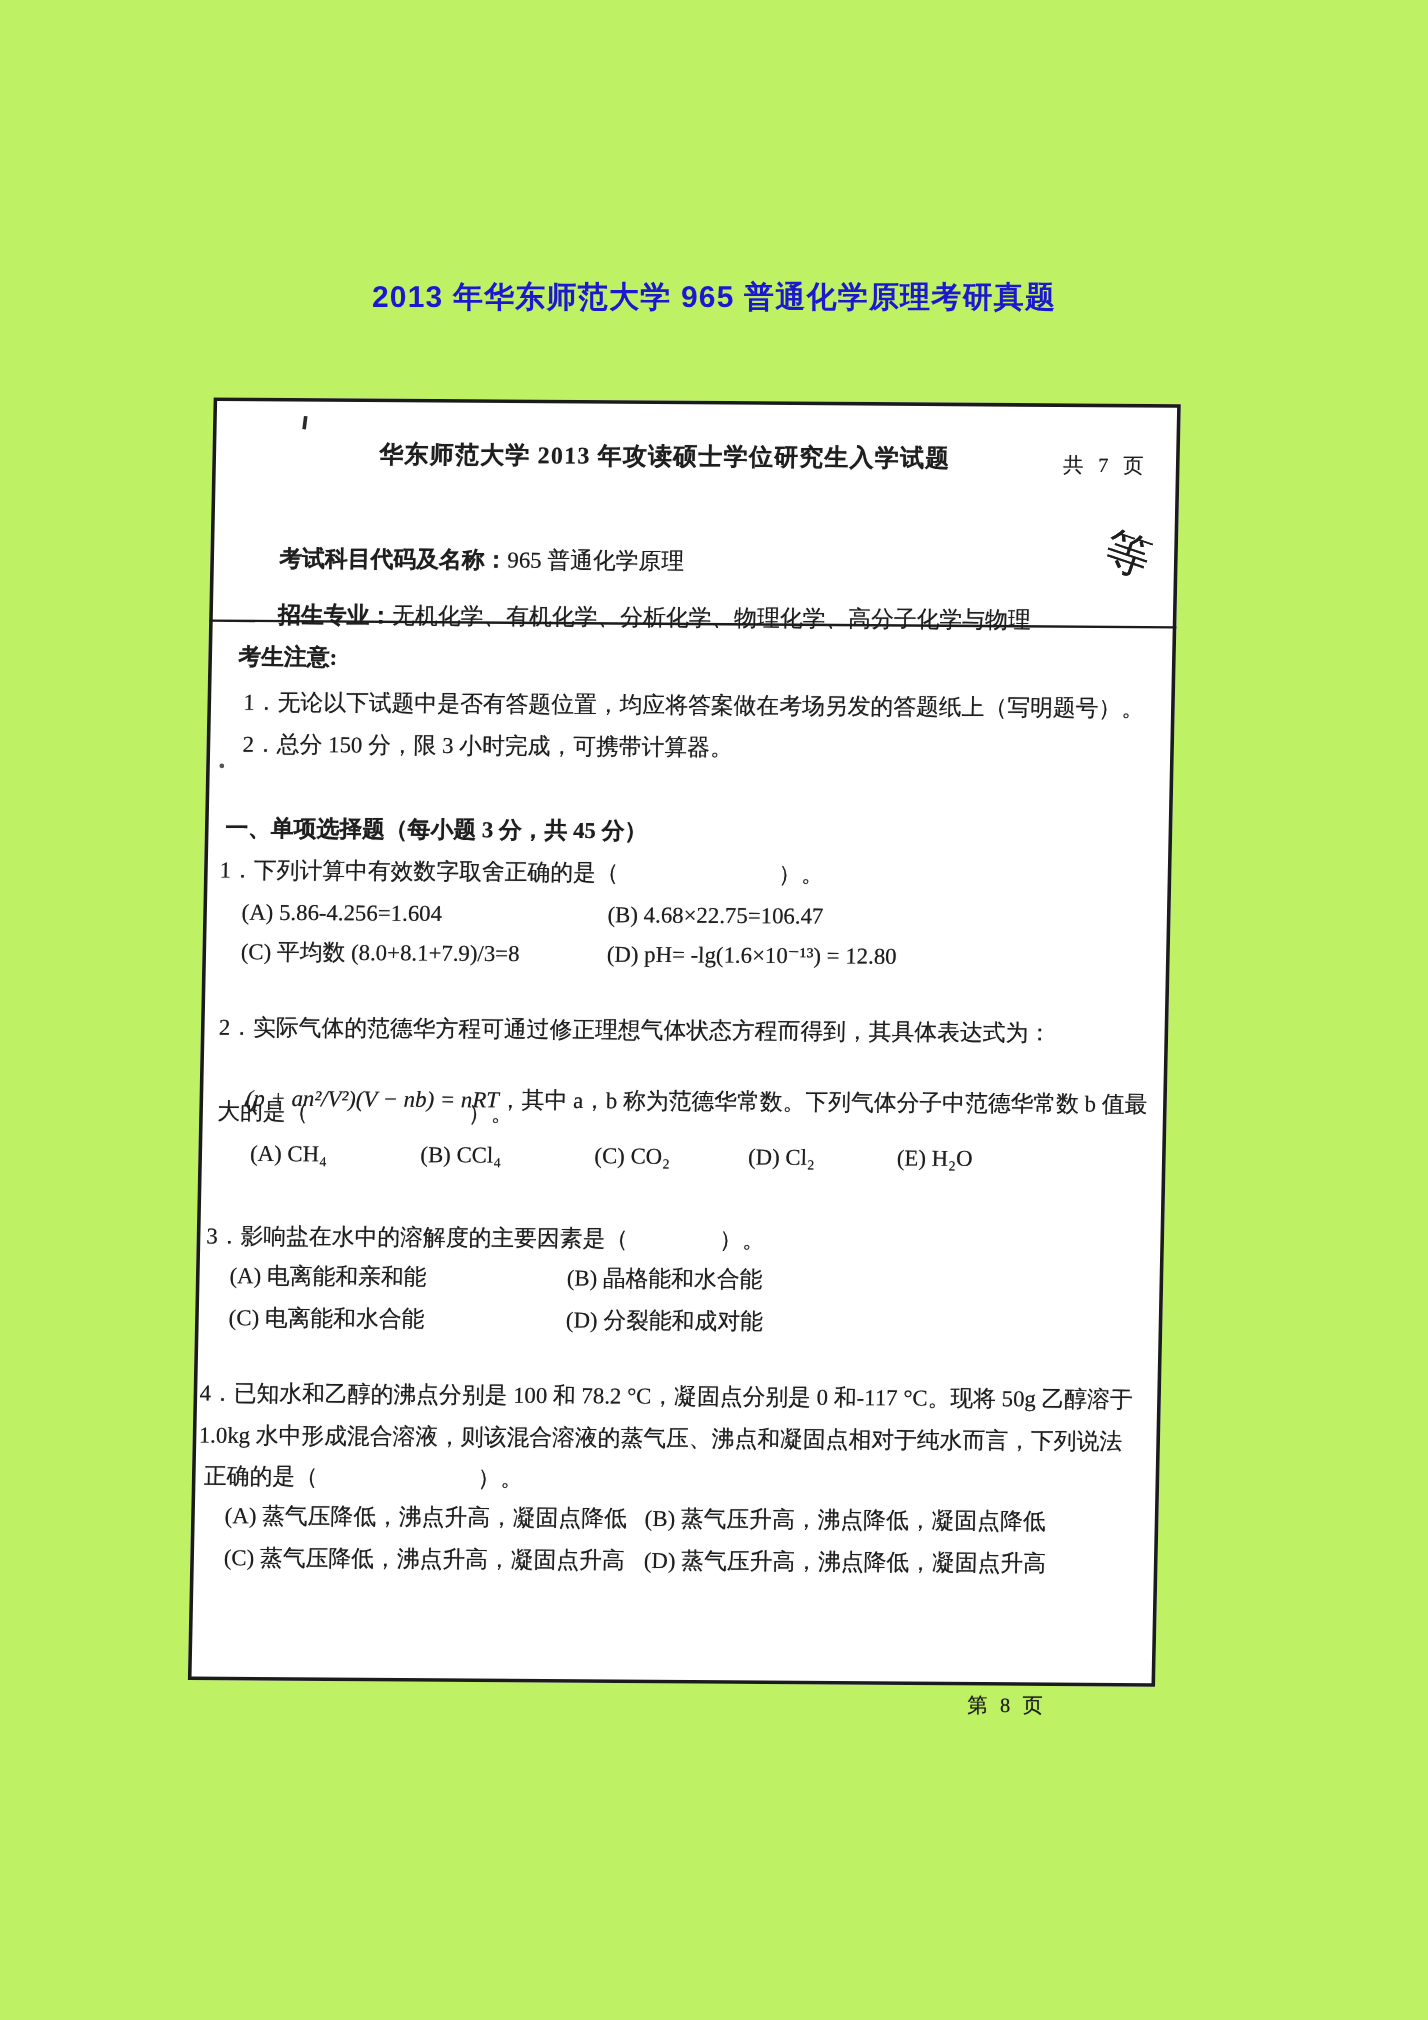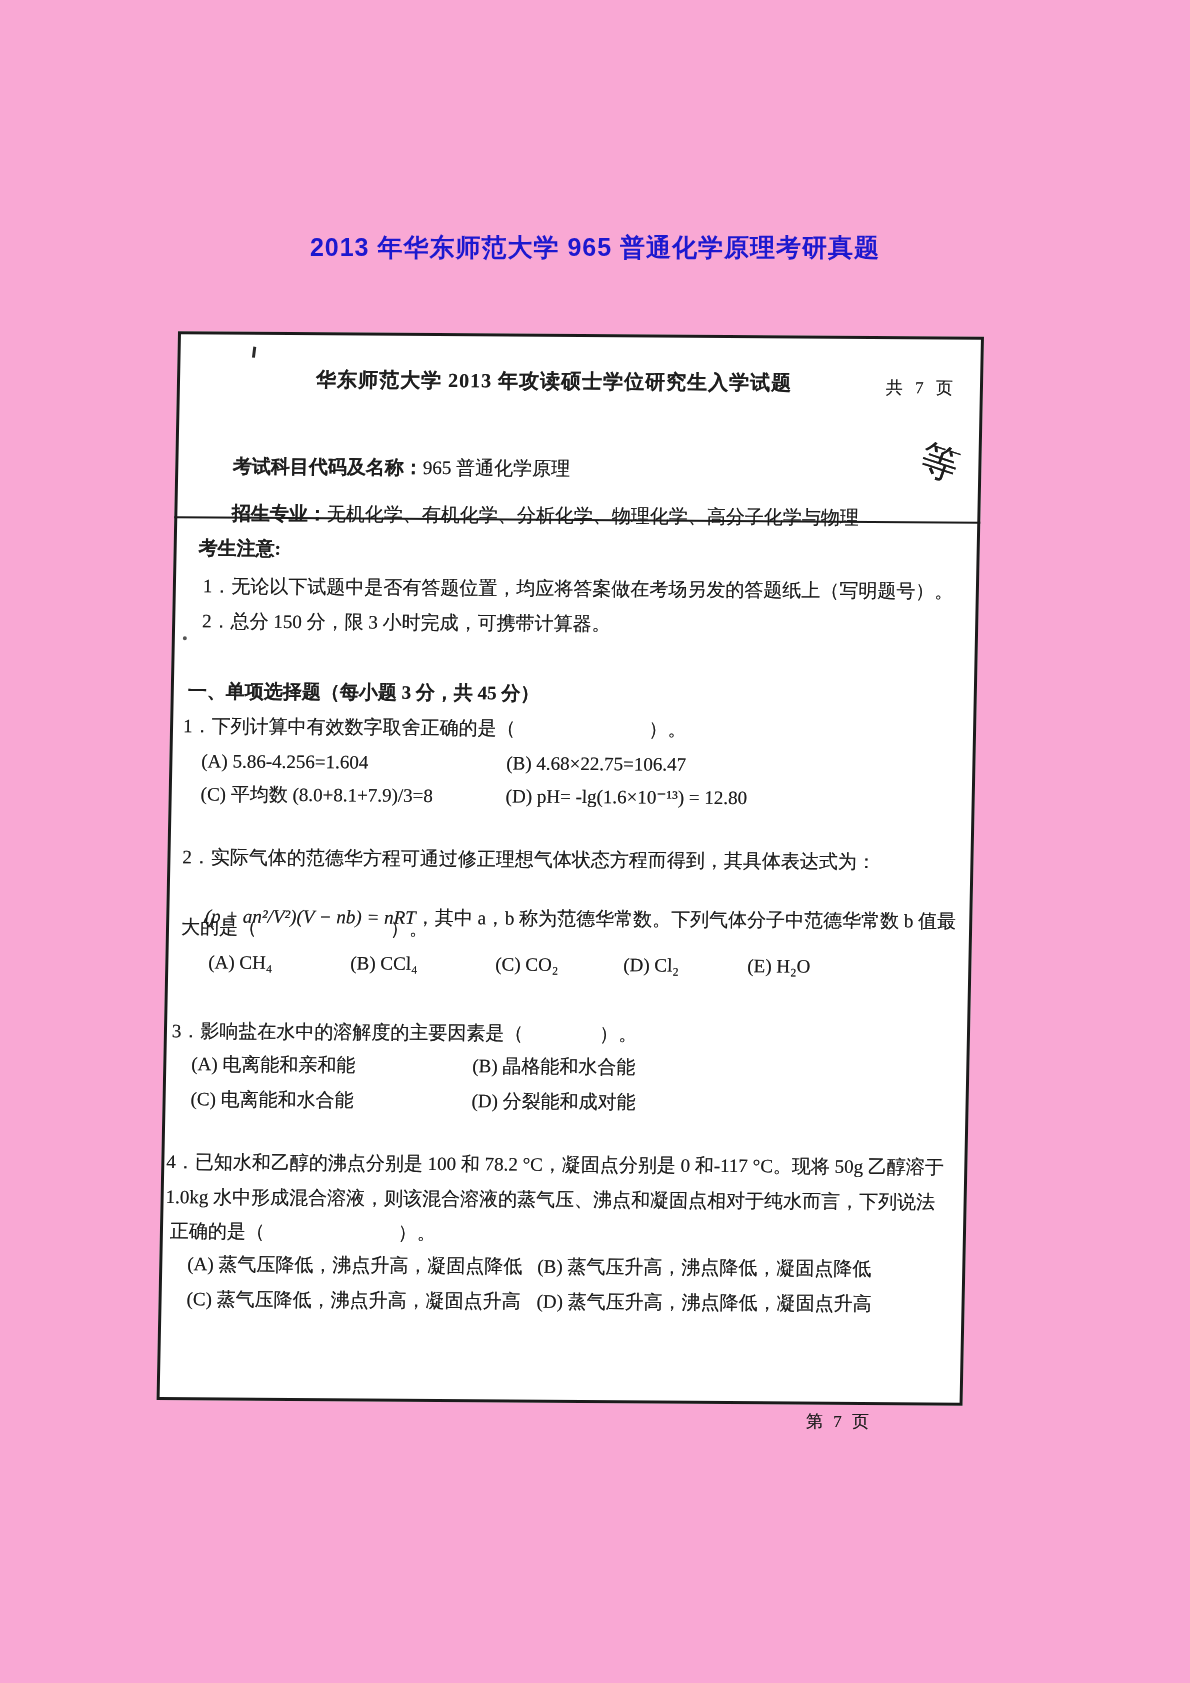--- a/index.html
+++ b/index.html
@@ -1,21 +1,21 @@
 <!DOCTYPE html>
 <html><head>
 <meta charset="utf-8">
 <style>
   html,body{margin:0;padding:0;}
   body{
     width:1190px;height:1683px;background:#ffffff;
     font-family:"Liberation Serif","DejaVu Serif",serif;
     color:#1e1e1e;
   }
-  .page{position:relative;width:1190px;height:1683px;background:#f9a8d4;overflow:hidden;}
+  .page{position:relative;width:1190px;height:1683px;background:#bef264;overflow:hidden;}
   .doc-title{
     position:absolute;top:231px;left:0;width:1190px;text-align:center;
     font-family:"Liberation Sans","DejaVu Sans",sans-serif;
     font-weight:bold;font-size:25px;letter-spacing:1px;
   }
   .sheet{
     position:absolute;left:178px;top:334px;width:800px;height:1063px;
     border:3px solid #1b1b1b;background:#ffffff;
     transform:rotate(.4deg) skewX(-.75deg);transform-origin:50% 0;
   }
@@ -98,15 +98,15 @@
     <div class="line" style="left:2px;top:816px;">4．已知水和乙醇的沸点分别是 100 和 78.2 °C，凝固点分别是 0 和-117 °C。现将 50g 乙醇溶于</div>
     <div class="line" style="left:2px;top:851px;">1.0kg 水中形成混合溶液，则该混合溶液的蒸气压、沸点和凝固点相对于纯水而言，下列说法</div>
     <div class="line" style="left:7px;top:885px;">正确的是（　　　　　　　）。</div>
     <div class="line" style="left:25px;top:918px;">(A) 蒸气压降低，沸点升高，凝固点降低</div>
     <div class="line" style="left:375px;top:918px;">(B) 蒸气压升高，沸点降低，凝固点降低</div>
     <div class="line" style="left:25px;top:953px;">(C) 蒸气压降低，沸点升高，凝固点升高</div>
     <div class="line" style="left:375px;top:953px;">(D) 蒸气压升高，沸点降低，凝固点升高</div>
 
   </div>
 
-  <div class="line small" style="left:806px;top:1410px;letter-spacing:3px;">第 7 页</div>
+  <div class="line small" style="left:806px;top:1410px;letter-spacing:3px;">第 8 页</div>
 
 </div>
 
 </body></html>

